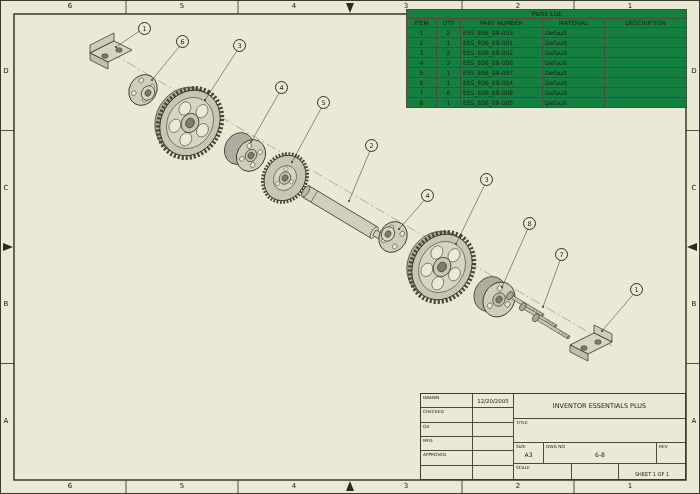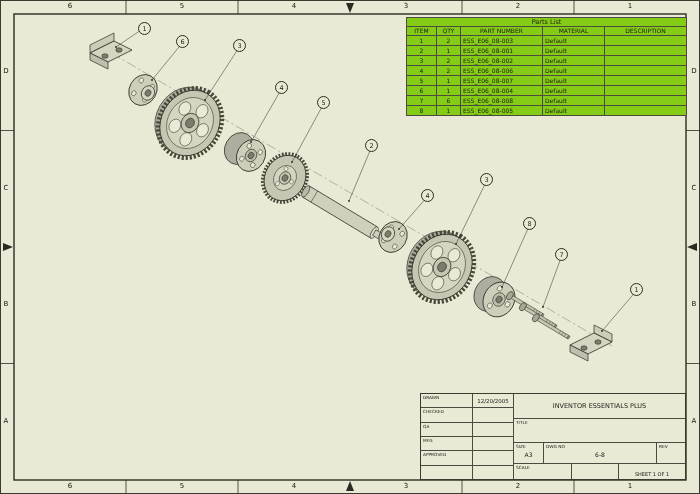--- a/index.html
+++ b/index.html
@@ -8,21 +8,21 @@
   svg.layer{position:absolute;left:0;top:0;}
 
   
   .zlabel{position:absolute;font-size:7px;width:14px;text-align:center;color:#15150e;}
 
   
   .balloon{position:absolute;width:13px;height:13px;border:1px solid #2b2b22;border-radius:50%;
            background:#eae9d6;font-size:6.5px;line-height:12px;text-align:center;box-sizing:border-box;}
 
   
-  .plist{position:absolute;left:406px;top:17px;width:280px;border-collapse:collapse;table-layout:fixed;background:#84cc16;}
+  .plist{position:absolute;left:406px;top:9px;width:280px;border-collapse:collapse;table-layout:fixed;background:#15803d;}
   .plist td,.plist th{border:0.6px solid #4a4a40;font-size:6px;font-weight:normal;padding:0 2px;
                       height:9px;line-height:8px;overflow:hidden;white-space:nowrap;}
   .plist .tt{text-align:center;font-size:6.5px;height:8px;}
   .plist th{text-align:center;height:8px;}
   .plist .c{text-align:center;}
 
   
   .tblock{position:absolute;left:420px;top:393px;width:266px;height:87px;border:1px solid #3a3a30;
           display:flex;box-sizing:border-box;background:#eae9d6;}
   .tb-left{width:92px;border-right:0.6px solid #4a4a40;display:flex;flex-direction:column;}

